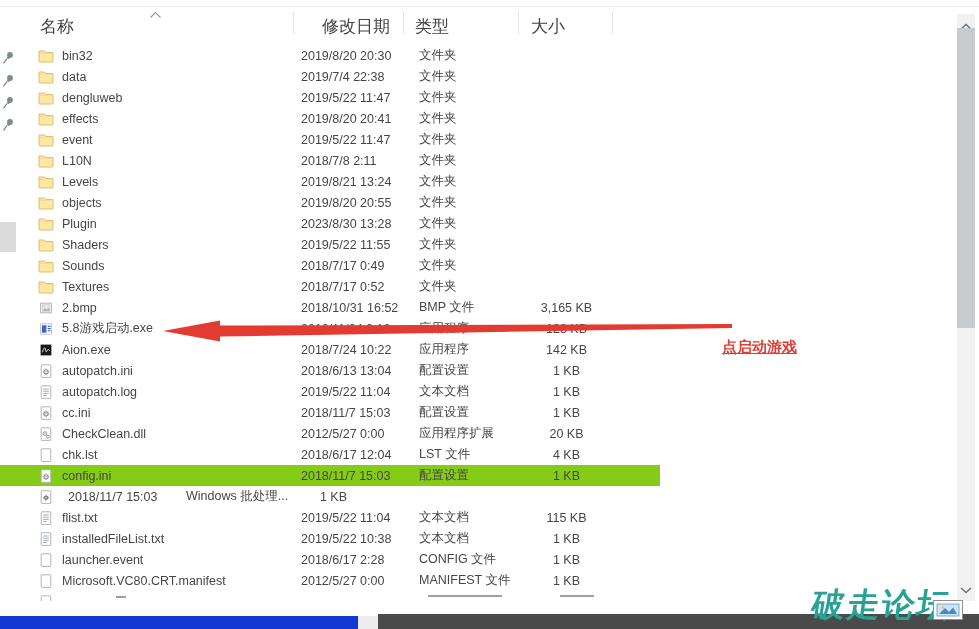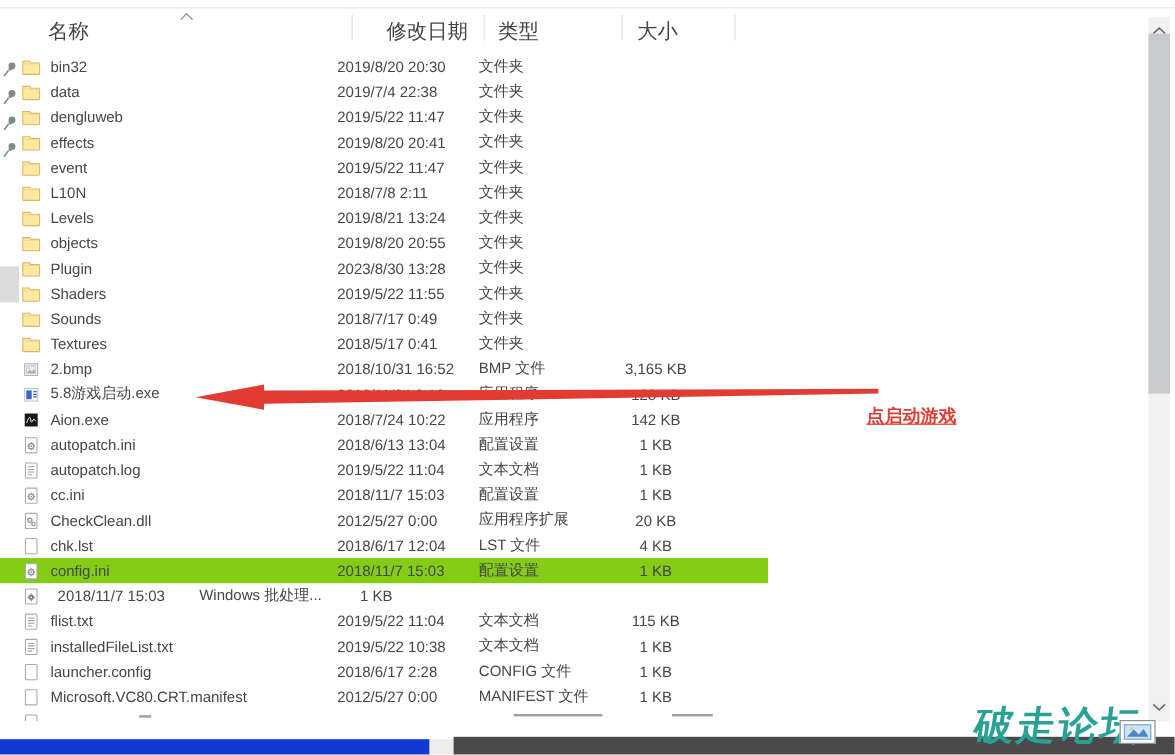--- a/index.html
+++ b/index.html
@@ -5,21 +5,21 @@
   html,body{margin:0;padding:0;background:#fff;}
   .stage{position:relative;width:979px;height:629px;background:#ffffff;overflow:hidden;
          font-family:"Liberation Sans",sans-serif;color:#444;}
   .topline{position:absolute;left:0;top:6px;width:979px;height:1px;background:#ececec;}
   
   .hdr-label{position:absolute;top:15px;font-size:17px;color:#444;white-space:nowrap;cursor:default;}
   .hdr-sep{position:absolute;top:12px;width:1px;height:22px;background:#e4e4e4;}
   .sort-caret{position:absolute;left:149px;top:5px;}
   
   .list{position:absolute;left:0;top:45px;width:956px;height:556px;overflow:hidden;}
-  .row{display:flex;align-items:center;height:21px;width:622px;padding-left:18px;box-sizing:content-box;
+  .row{display:flex;align-items:center;height:21px;width:622px;padding-left:38px;box-sizing:content-box;
        font-size:12.5px;color:#464646;white-space:nowrap;}
   .row.selected{background:#84cc16;}
   .row .icon{flex:0 0 16px;width:16px;height:16px;margin-right:8px;}
   .row .icon svg{display:block;}
   .cell{overflow:hidden;text-overflow:ellipsis;}
   .n{width:233px;}
   .d{width:112px;box-sizing:border-box;padding-left:6px;}
   .t{width:115px;box-sizing:border-box;padding-left:12px;}
   .s{width:89px;text-align:center;}
   
@@ -222,21 +222,21 @@
       <span class="cell s"></span>
     </div>
       <div class="row">
       <span class="icon">
           <svg width="16" height="16" viewBox="0 0 16 16">
             <path d="M1 3h5.6l1.2 1.5H15v8.9a.6.6 0 0 1-.6.6H1.6a.6.6 0 0 1-.6-.6z" fill="#ffe9a2" stroke="#dcb667" stroke-width="0.9"></path>
             <path d="M1 5.2h14" stroke="#ecd186" stroke-width="0.7"></path>
           </svg>
         </span>
       <span class="cell n">Textures</span>
-      <span class="cell d">2018/5/17 0:41</span>
+      <span class="cell d">2018/7/17 0:52</span>
       <span class="cell t">文件夹</span>
       <span class="cell s"></span>
     </div>
       <div class="row">
       <span class="icon">
           <svg width="16" height="16" viewBox="0 0 16 16">
             <rect x="2.6" y="3.2" width="10.8" height="9.6" fill="#fff" stroke="#a6adb3" stroke-width="0.9"></rect>
             <rect x="4.2" y="4.8" width="7.6" height="6.4" fill="#e7ebef" stroke="#b9c0c6" stroke-width="0.7"></rect>
             <circle cx="6.2" cy="6.8" r="0.8" fill="#f2c94c"></circle>
             <path d="M4.6 10.8l2.4-2.6 1.6 1.5 1.8-2 1.4 3.1z" fill="#9fb0ba"></path>
@@ -387,21 +387,21 @@
       <span class="cell d">2019/5/22 10:38</span>
       <span class="cell t">文本文档</span>
       <span class="cell s">1 KB</span>
     </div>
       <div class="row">
       <span class="icon">
           <svg width="16" height="16" viewBox="0 0 16 16">
             <rect x="3.2" y="1.8" width="9.6" height="12.6" rx="0.6" fill="#fff" stroke="#a6adb3" stroke-width="0.9"></rect>
           </svg>
         </span>
-      <span class="cell n">launcher.config</span>
+      <span class="cell n">launcher.event</span>
       <span class="cell d">2018/6/17 2:28</span>
       <span class="cell t">CONFIG 文件</span>
       <span class="cell s">1 KB</span>
     </div>
       <div class="row">
       <span class="icon">
           <svg width="16" height="16" viewBox="0 0 16 16">
             <rect x="3.2" y="1.8" width="9.6" height="12.6" rx="0.6" fill="#fff" stroke="#a6adb3" stroke-width="0.9"></rect>
           </svg>
         </span>

